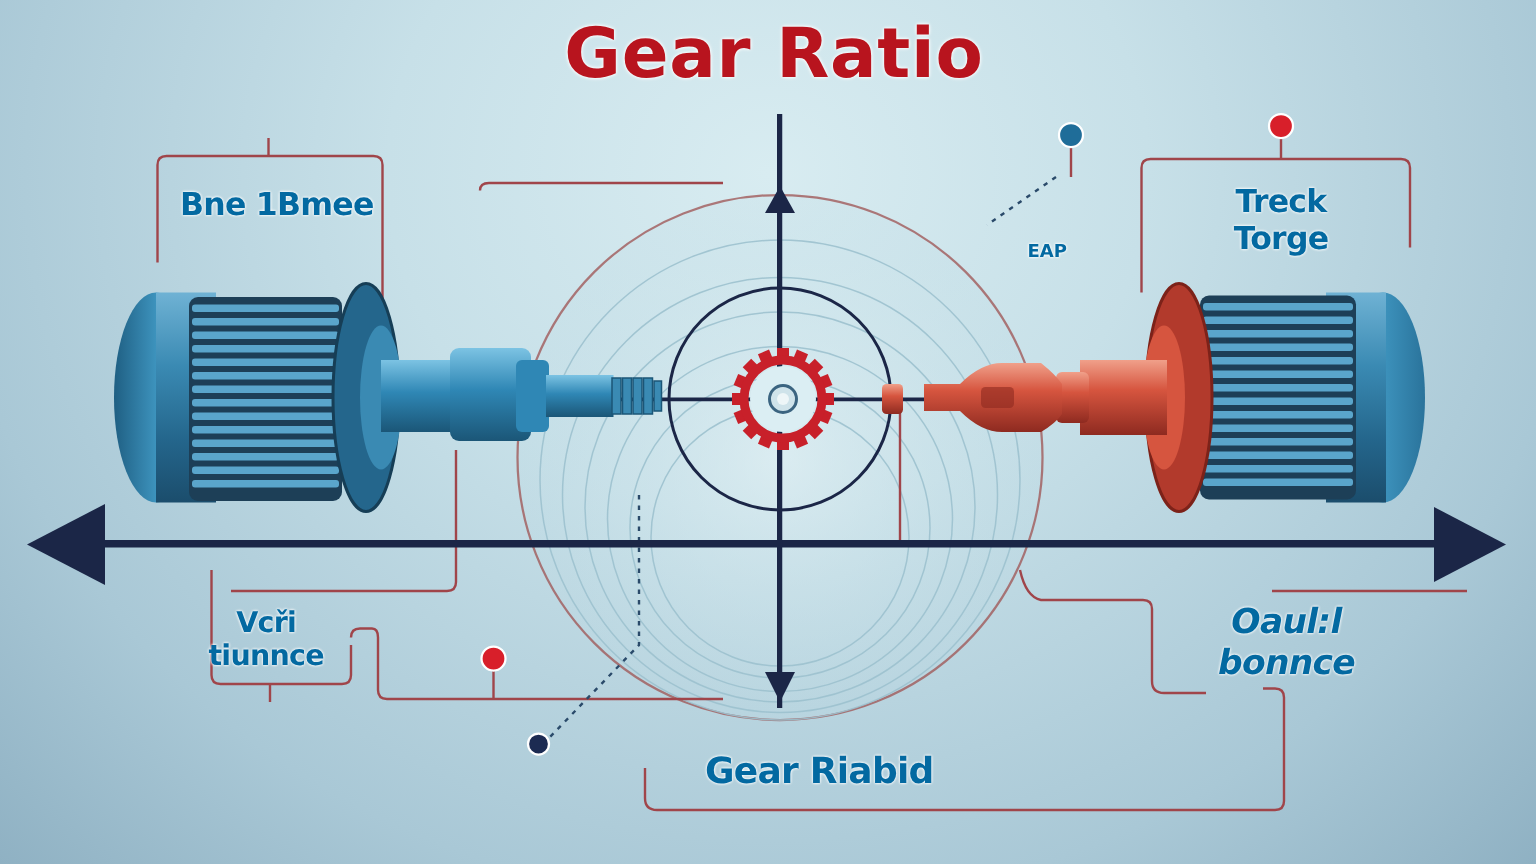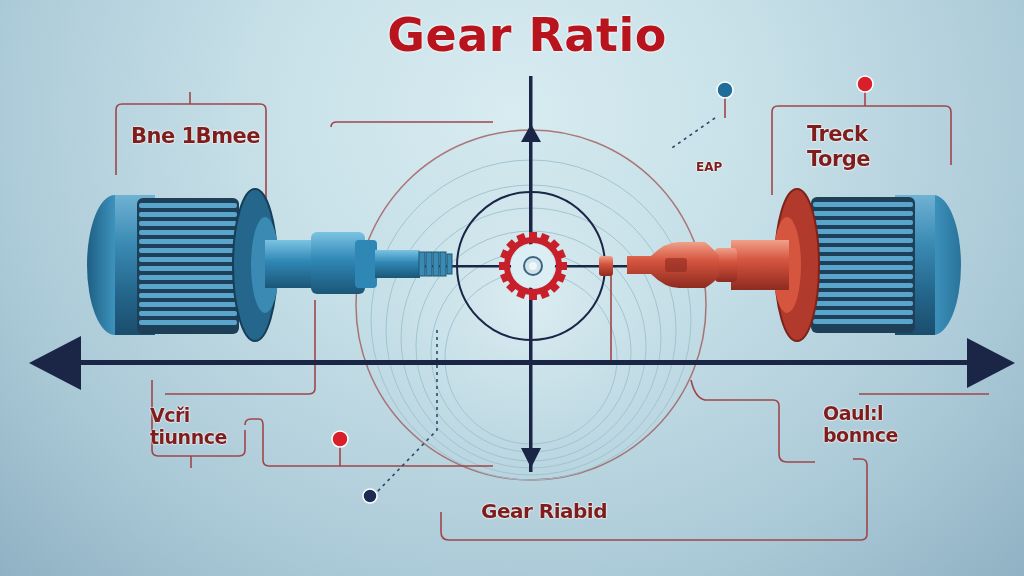--- a/index.html
+++ b/index.html
@@ -1,38 +1,38 @@
 <!DOCTYPE html>
 <html><head>
 <meta charset="utf-8">
 <style>
   html, body { margin: 0; padding: 0; }
   body {
     width: 1024px; height: 576px; overflow: hidden; position: relative;
     background: radial-gradient(ellipse at 50% 20%, #d8ecf1 0%, #c7e0e8 35%, #a9c8d6 75%, #8fb1c3 100%);
     font-family: "Liberation Sans", sans-serif;
   }
-  .stage { position: absolute; left: 15px; top: 0; width: 908px; height: 576px; border-radius: 22px; }
+  .stage { position: absolute; left: 4px; top: 0; width: 908px; height: 576px; border-radius: 22px; }
   svg.diagram { position: absolute; left: 0; top: 0; }
   .title {
     position: absolute; left: 0; width: 1024px; top: 8px; text-align: center;
     font-family: "DejaVu Sans", sans-serif; font-weight: bold; font-size: 46px;
     color: #b8141e; letter-spacing: 0.5px;
     text-shadow: 0 0 2px #fff, 0 0 3px #fff;
   }
   .label {
     position: absolute; font-family: "DejaVu Sans", sans-serif; font-weight: bold;
-    color: #7f1d1d; text-shadow: 0 0 2px #fff, 0 0 2px #fff; white-space: pre-line;
-    line-height: 1.18; letter-spacing: -0.5px;
+    color: #0369a1; text-shadow: 0 0 2px #fff, 0 0 2px #fff; white-space: pre-line;
+    line-height: 1.18; letter-spacing: -0.5px; text-align: center;
   }
   .lbl-tl { left: 116px; top: 124px; font-size: 21px; }
   .lbl-tr { left: 792px; top: 122px; font-size: 21px; }
   .lbl-bl { left: 135px; top: 404px; font-size: 19px; }
-  .lbl-br { left: 808px; top: 402px; font-size: 19px; }
-  .lbl-bc { left: 466px; top: 500px; font-size: 20px; }
+  .lbl-br { left: 808px; top: 402px; font-size: 23px; font-style: italic; }
+  .lbl-bc { left: 466px; top: 500px; font-size: 24px; }
   .lbl-tiny { left: 642px; top: 160px; font-size: 12px; letter-spacing: 0; margin-left: 39px; }
 </style>
 </head>
 <body>
 
 <div class="stage">
 
   <svg class="diagram" width="1024" height="576" viewBox="0 0 1024 576">
     <defs>
       <linearGradient id="blueBody" x1="0" y1="0" x2="0" y2="1">

